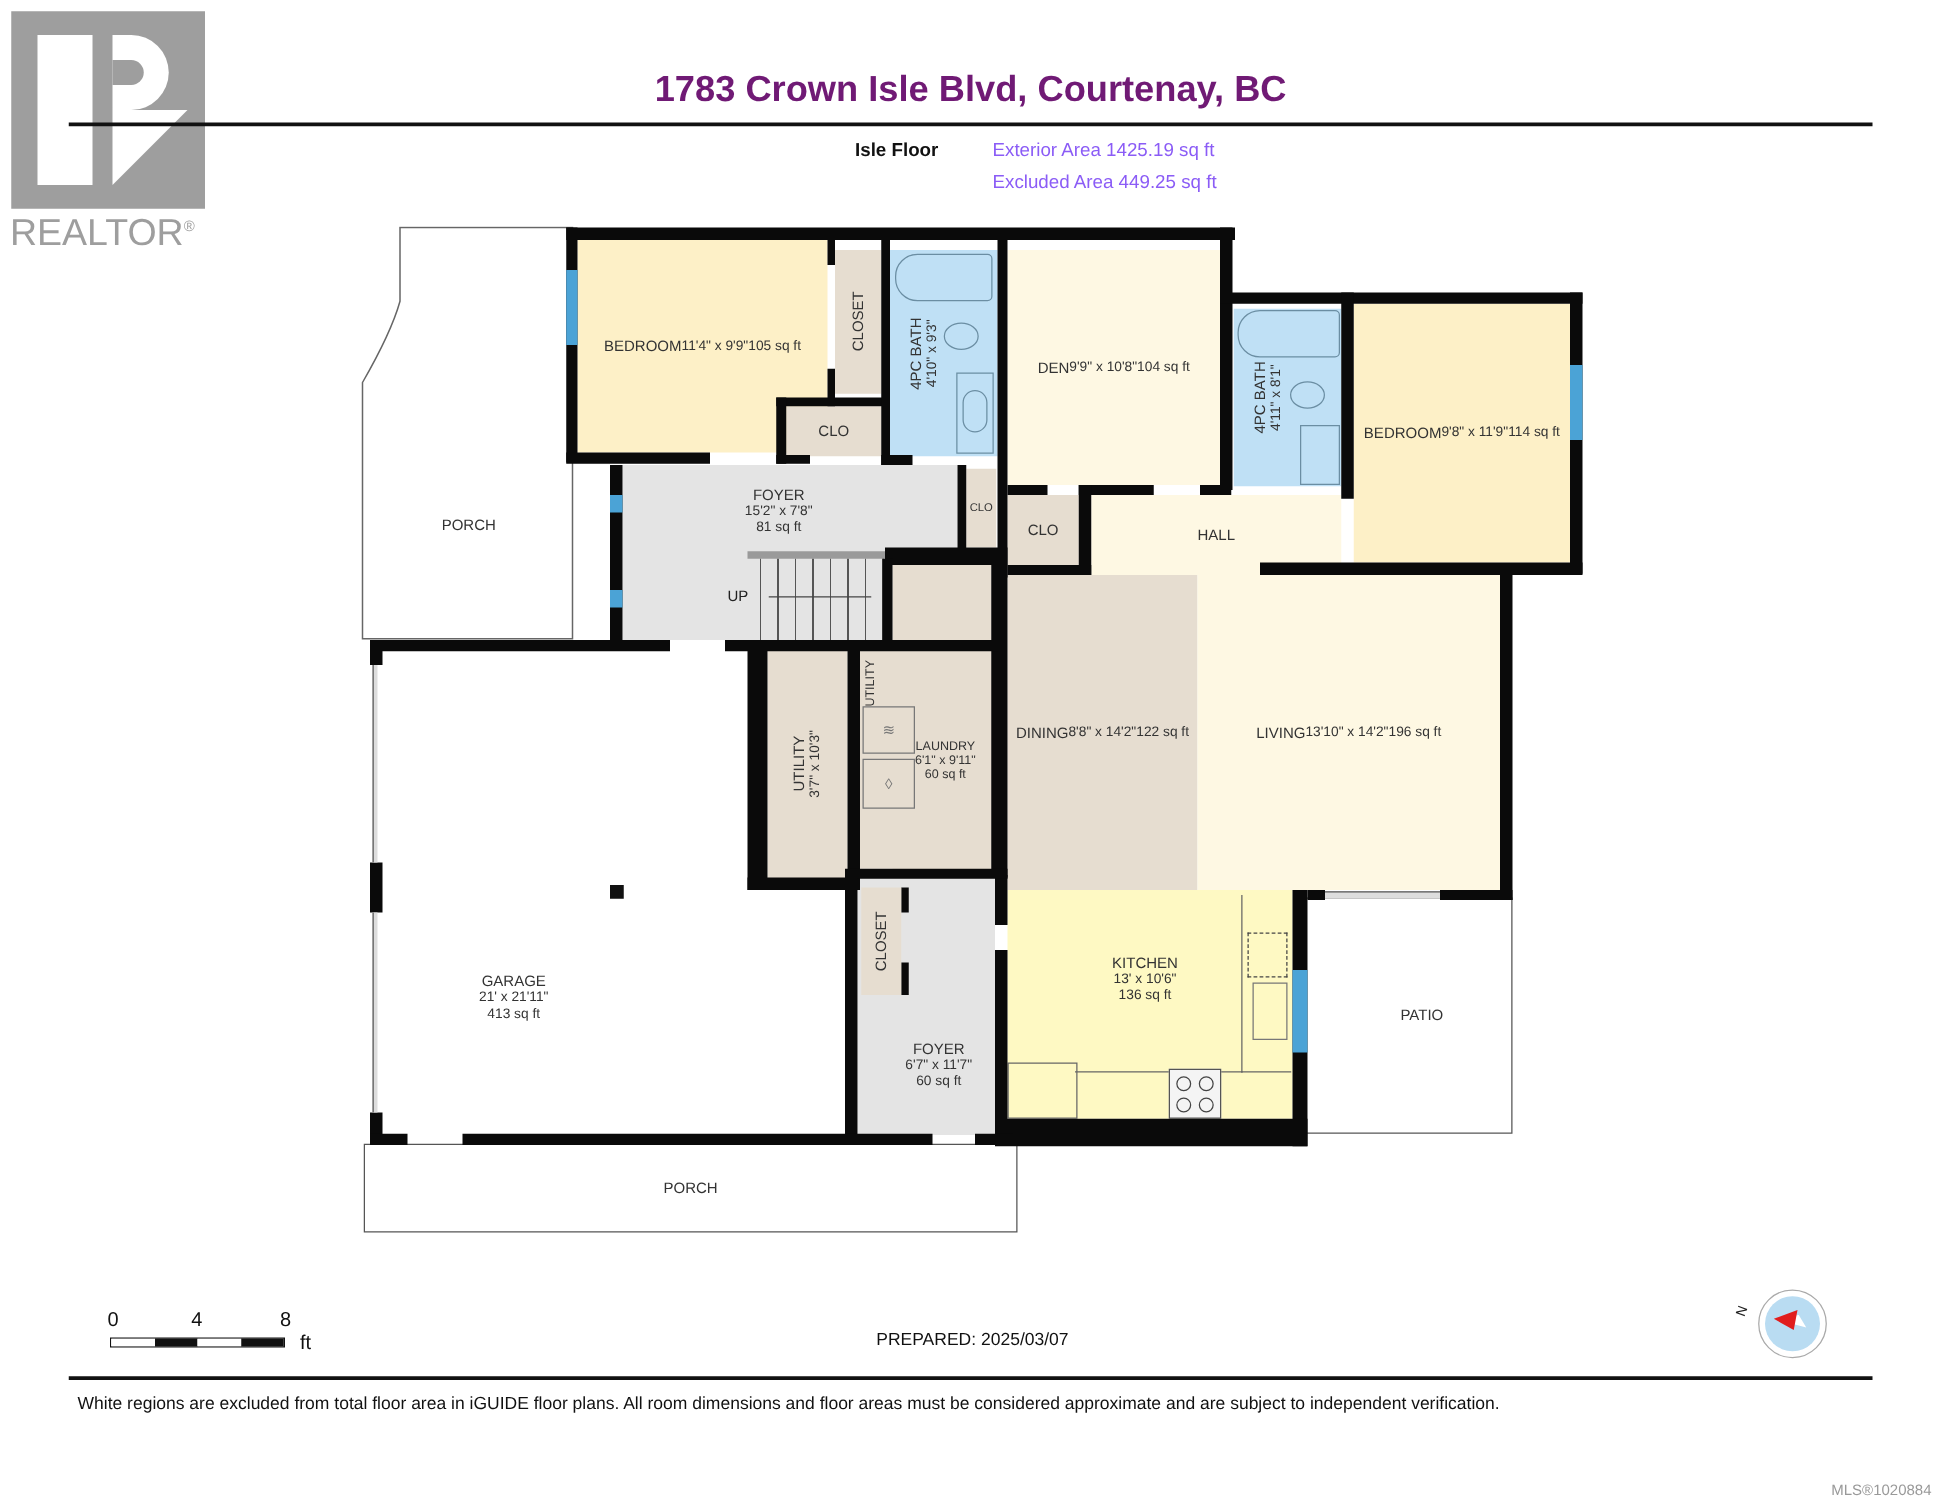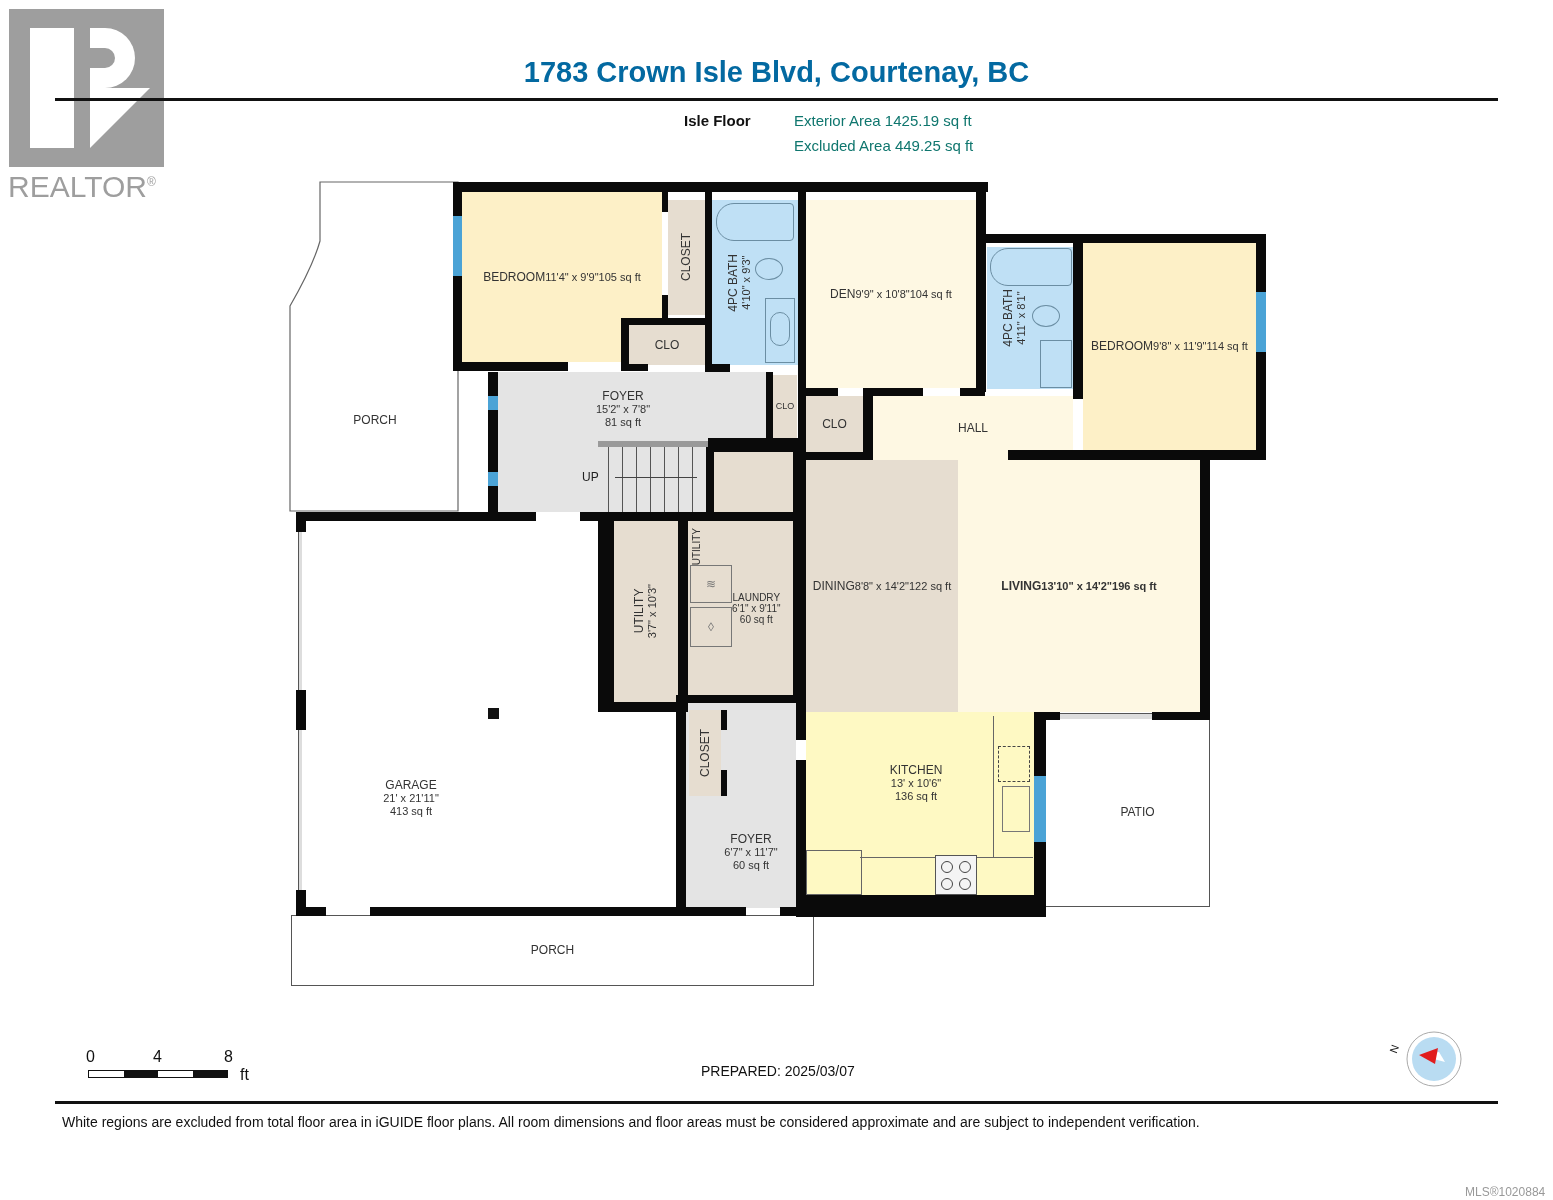--- a/index.html
+++ b/index.html
@@ -8,42 +8,42 @@
 
   .abs { position: absolute; }
 
   
   .logo-box { left: 9px; top: 9px; width: 155px; height: 158px; background: #9e9e9e; }
   .logo-r-stem { left: 30px; top: 28px; width: 44px; height: 120px; background: #fff; }
   .logo-r-bowl { left: 90px; top: 28px; width: 45px; height: 60px; background: #fff; border-radius: 0 30px 30px 0; }
   .logo-r-leg { left: 90px; top: 88px; width: 0; height: 0; border-left: 60px solid #fff; border-bottom: 60px solid transparent; }
   .logo-text { left: 8px; top: 170px; font-size: 30px; color: #9e9e9e; letter-spacing: 0px; }
 
-  .title { left: 0; width: 1553px; top: 56px; text-align: center; font-size: 29px; font-weight: bold; color: #0369a1; }
+  .title { left: 0; width: 1553px; top: 56px; text-align: center; font-size: 29px; font-weight: bold; color: #701a75; }
   .title-rule { left: 55px; top: 98px; width: 1443px; height: 3px; background: #111; }
 
   .floor-label { left: 684px; top: 112px; font-size: 15px; font-weight: bold; color: #111; }
-  .area-line { left: 794px; font-size: 15px; color: #0f766e; }
+  .area-line { left: 794px; font-size: 15px; color: #8b5cf6; }
 
   
   .room { position: absolute; display: flex; flex-direction: row; align-items: center; justify-content: center; text-align: center; font-size: 11px; line-height: 13px; color: #333; }
   .room .nm { font-size: 12px; }
   .wall { position: absolute; background: #0a0a0a; }
   .outline { position: absolute; border: 1px solid #555; background: #fff; }
   .win { position: absolute; background: #4ba3d6; }
   .vert { writing-mode: vertical-rl; transform: rotate(180deg); }
 
   .c-bed { background: #fdf0c7; }
   .c-den { background: #fef8e3; }
   .c-bath { background: #bfe0f5; }
   .c-clo { background: #e6ddd0; }
   .c-foy { background: #e4e4e4; }
   .c-kit { background: #fef9c3; }
   .c-din { background: #e6ddd0; }
-  .c-liv { background: #fef8e3; font-weight: bold; }
+  .c-liv { background: #fef8e3; }
 
   .scale-label { font-size: 16px; color: #111; }
   .prepared { left: 701px; top: 1063px; font-size: 14px; color: #111; }
   .foot-rule { left: 55px; top: 1101px; width: 1443px; height: 3px; background: #111; }
   .disclaimer { left: 62px; top: 1114px; font-size: 14px; color: #111; }
   .mls { left: 1465px; top: 1185px; font-size: 12px; color: #999; }
 </style>
 </head>
 <body>
 

